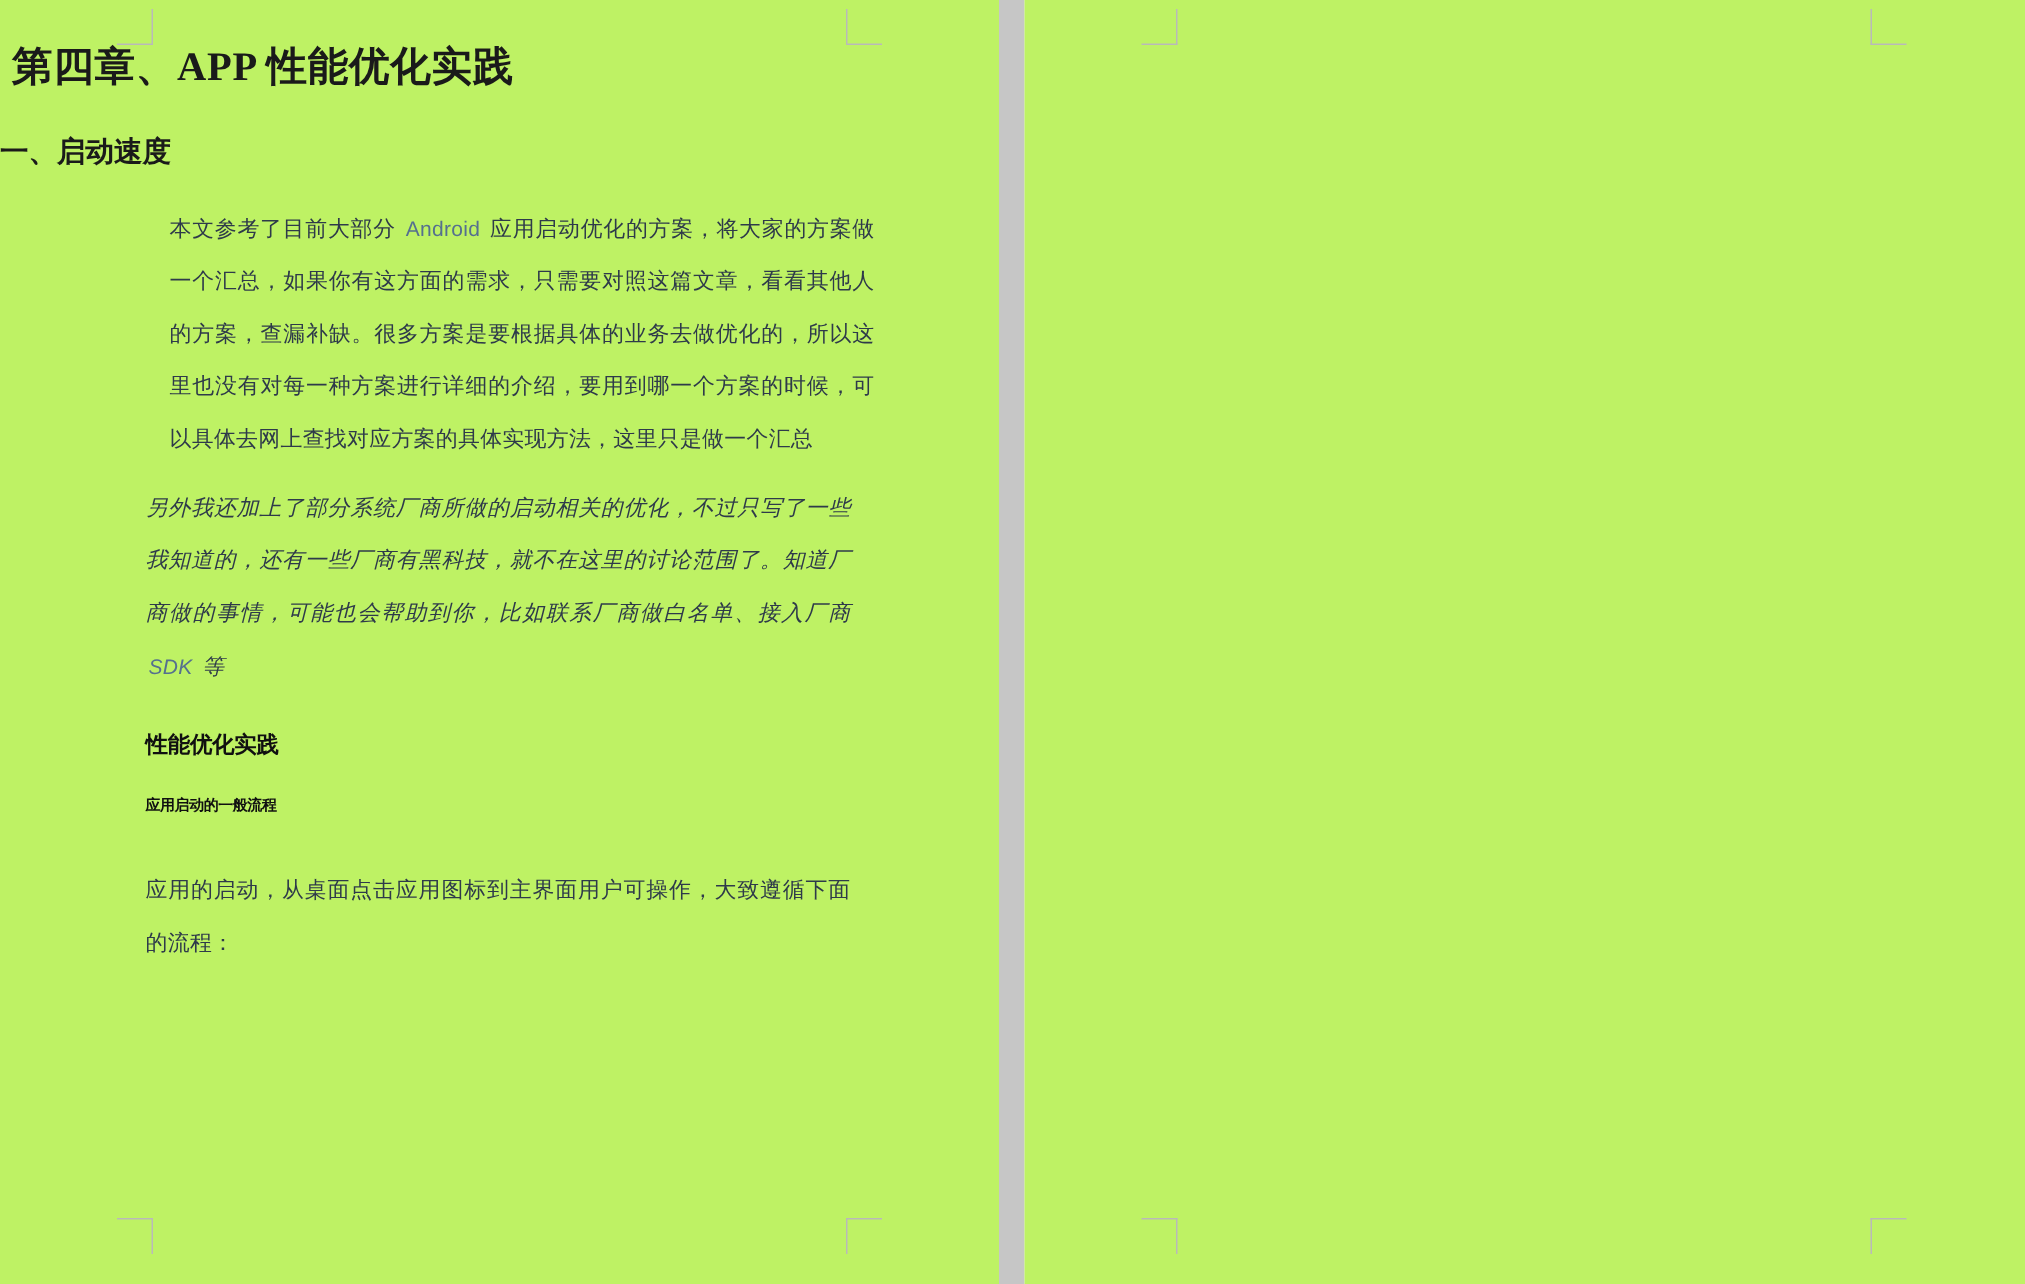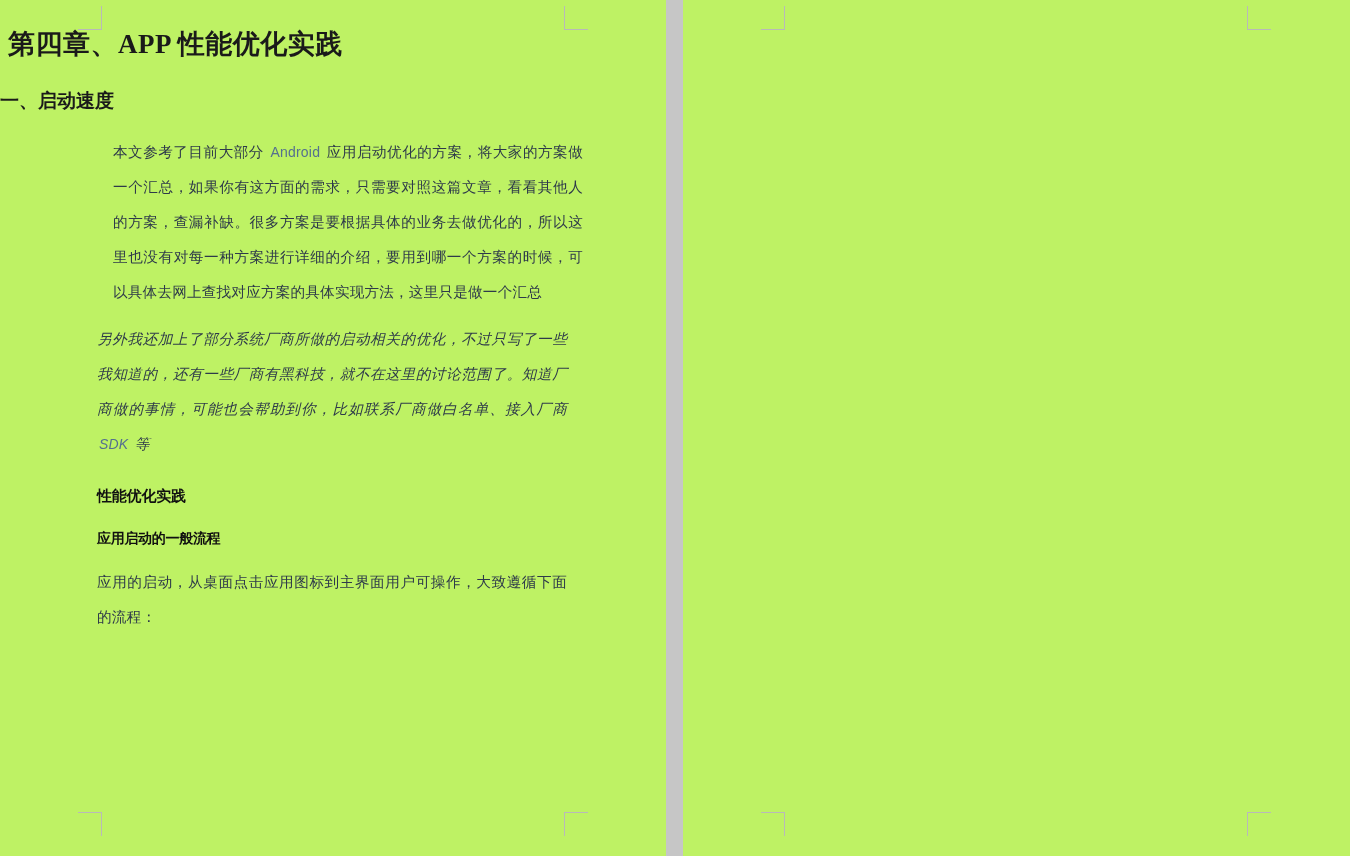--- a/index.html
+++ b/index.html
@@ -113,21 +113,21 @@
     margin: 0;
     font-family: "Liberation Serif", "DejaVu Serif", serif;
     font-size: 15px;
     font-weight: 700;
     color: #101010;
     letter-spacing: -0.2px;
   }
   h4.sub-head-small {
     margin: 0;
     font-family: "Liberation Serif", "DejaVu Serif", serif;
-    font-size: 14px;
+    font-size: 10px;
     font-weight: 700;
     color: #101010;
     letter-spacing: -0.3px;
     text-align: center;
   }
 </style>
 </head>
 <body>
 
 <div id="viewport">
@@ -157,21 +157,21 @@
     <div class="content" id="content-left">
 
       <p class="body-para" style="position:absolute; top:135px; left:0; width:470px;margin-left:16px;"><span>本文参考了目前大部分 </span><span class="mono-term">Android</span><span> 应用启动优化的方案，将大家的方案做一个汇总，如果你有这方面的需求，只需要对照这篇文章，看看其他人的方案，查漏补缺。很多方案是要根据具体的业务去做优化的，所以这里也没有对每一种方案进行详细的介绍，要用到哪一个方案的时候，可以具体去网上查找对应方案的具体实现方法，这里只是做一个汇总</span></p>
 
       <p class="body-para" style="position:absolute; top:322px; left:0; width:470px;font-style:italic;"><span>另外我还加上了部分系统厂商所做的启动相关的优化，不过只写了一些我知道的，还有一些厂商有黑科技，就不在这里的讨论范围了。知道厂商做的事情，可能也会帮助到你，比如联系厂商做白名单、接入厂商 </span><span class="mono-term">SDK</span><span> 等</span></p>
 
       <h3 class="sub-head" style="position:absolute; top:487px; left:0;">性能优化实践</h3>
 
       <h4 class="sub-head-small" style="position:absolute; top:530px; left:0;">应用启动的一般流程</h4>
 
-      <p class="body-para" style="position:absolute; top:565px; left:0; width:470px;">应用的启动，从桌面点击应用图标到主界面用户可操作，大致遵循下面的流程：</p>
+      <p class="body-para" style="position:absolute; top:577px; left:0; width:470px;">应用的启动，从桌面点击应用图标到主界面用户可操作，大致遵循下面的流程：</p>
 
     </div>
   </div>
 
   <div class="gutter"></div>
 
   <div class="page" id="page-right">
 
     <div class="crop tl" style="left:78px;  top:6px;">
         <i class="v"></i>

